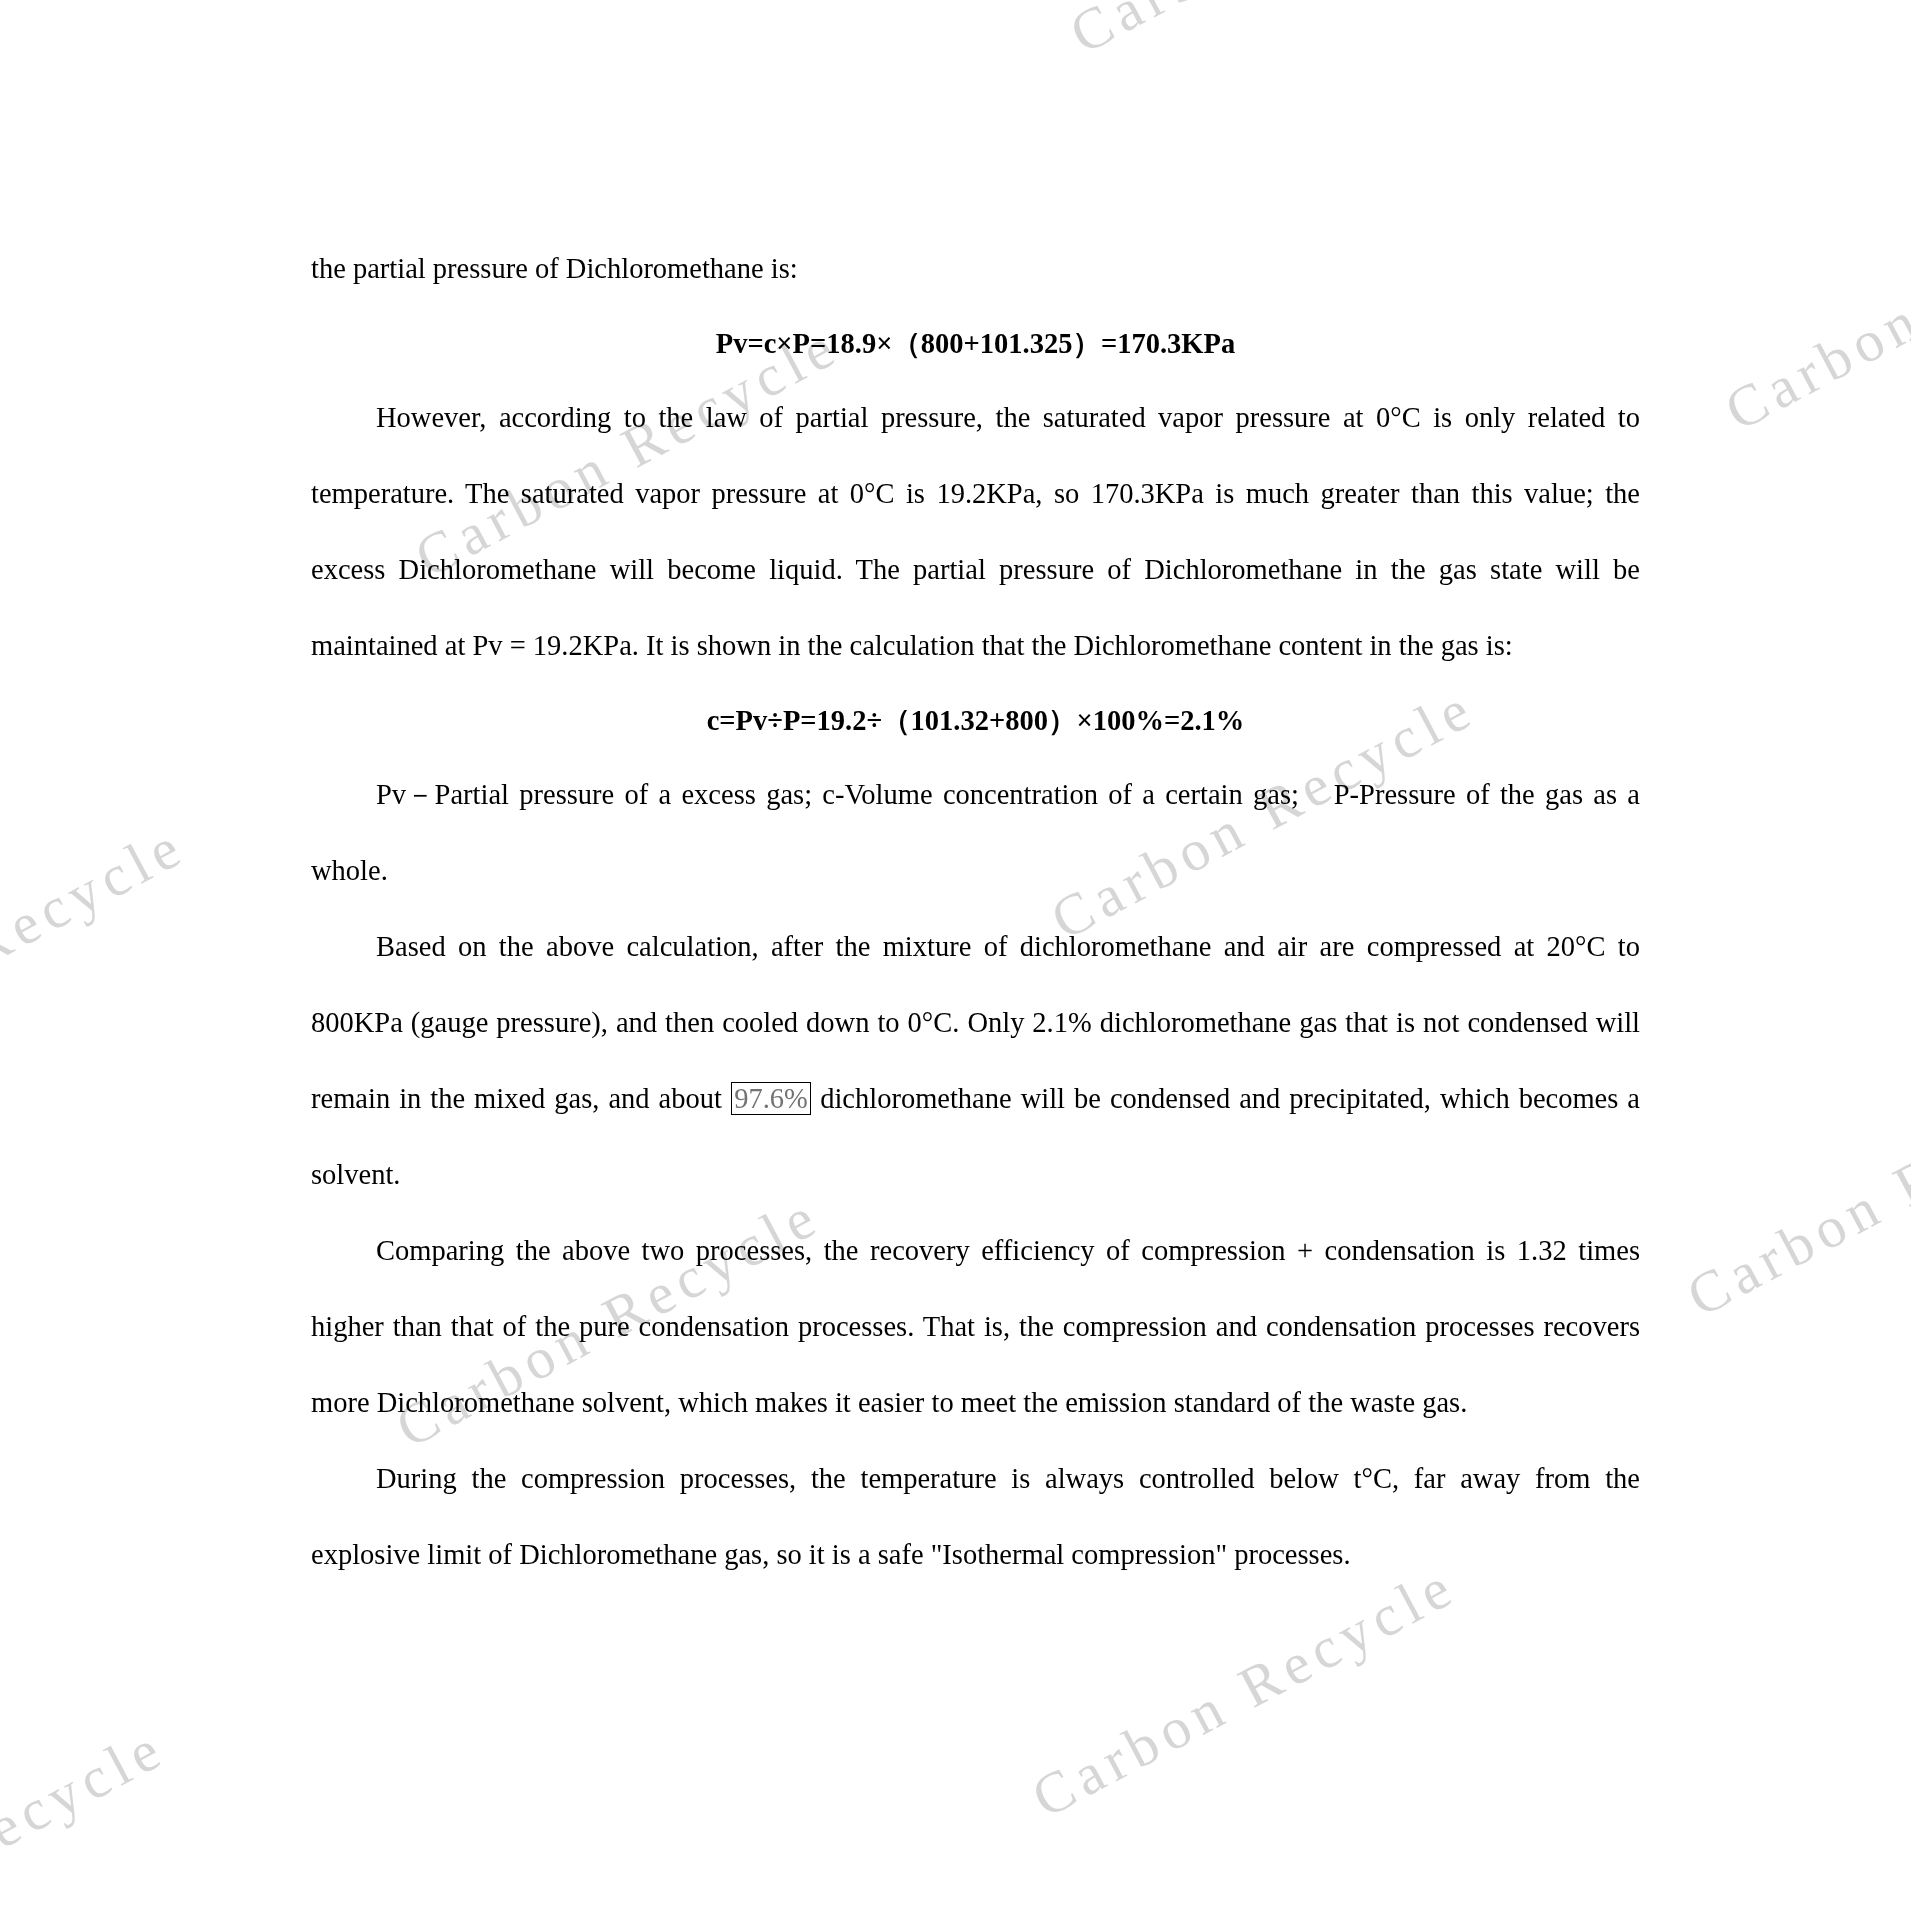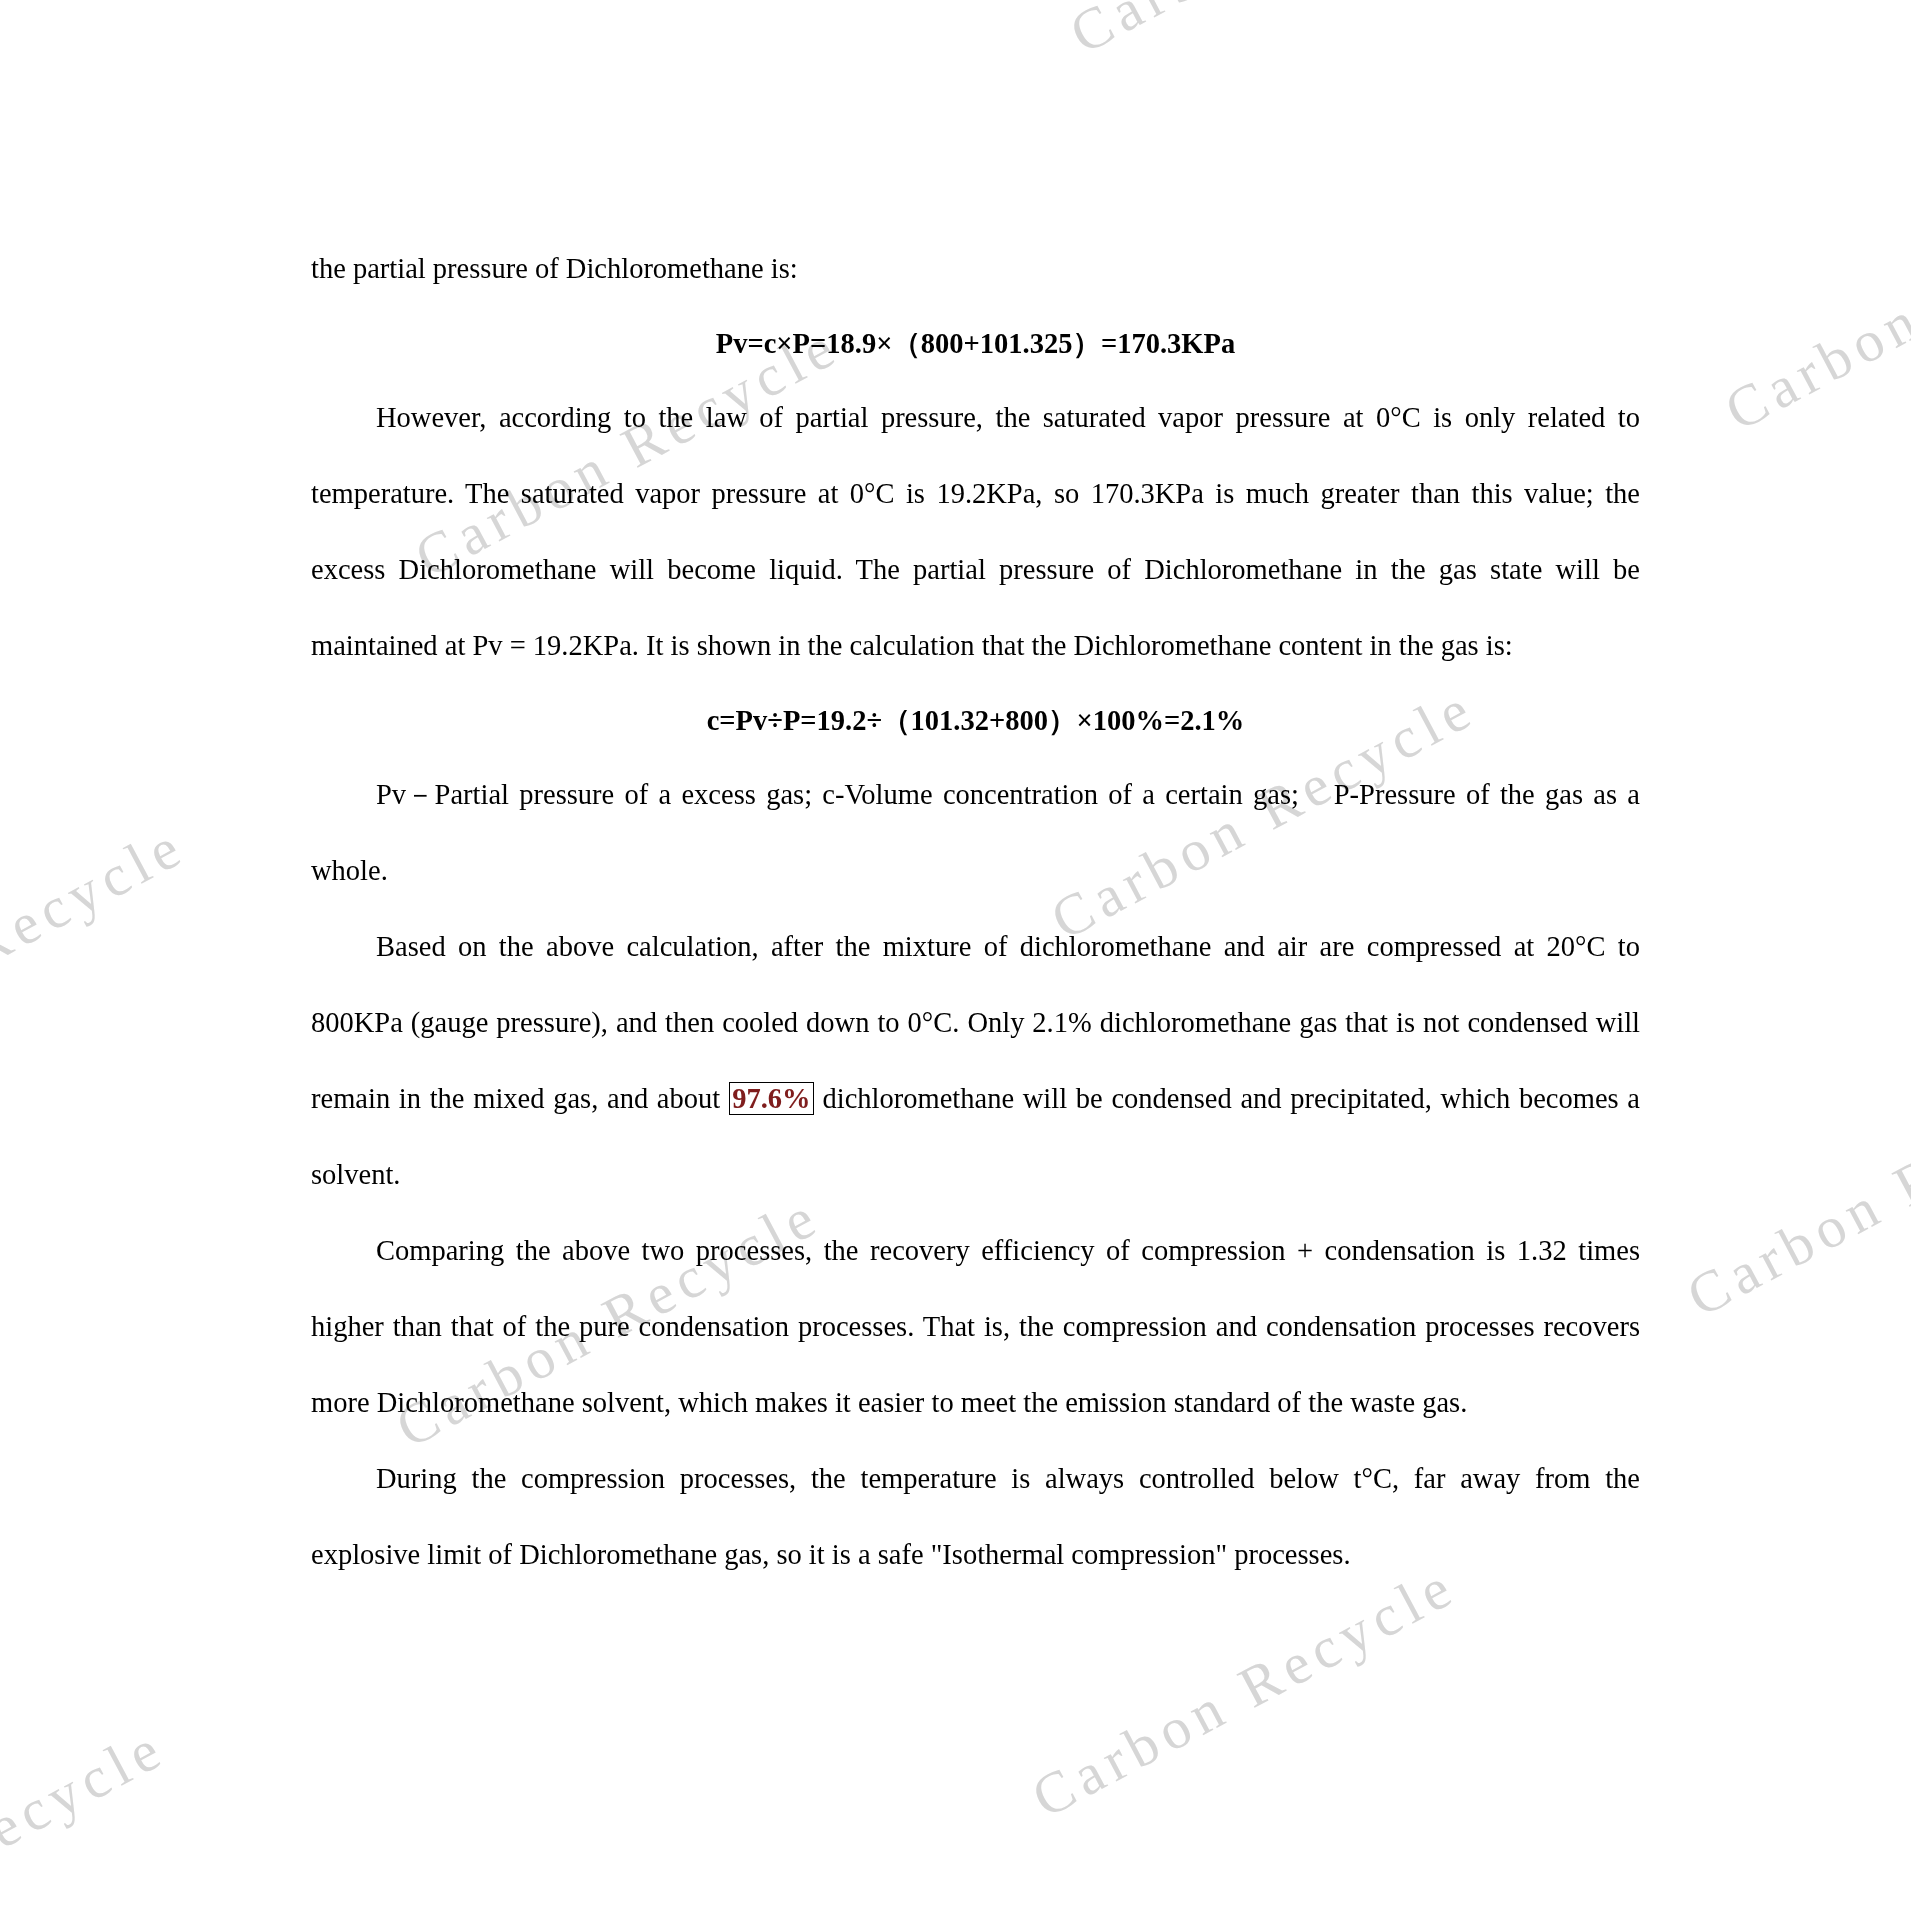--- a/index.html
+++ b/index.html
@@ -54,22 +54,22 @@
     text-justify: inter-word;
   }
   p.indent { text-indent: 65px; }
   p.center {
     text-align: center;
     font-weight: bold;
     line-height: 73px;
   }
 
   .hl {
-    color: #7f1d1d;
-    font-weight: bold;
+    color: #737373;
+    font-weight: normal;
     border: 1.2px solid #000000;
     padding: 0 2.3px;
     background: #ffffff;
   }
 </style>
 </head>
 <body>
 
 <div class="page">
 

